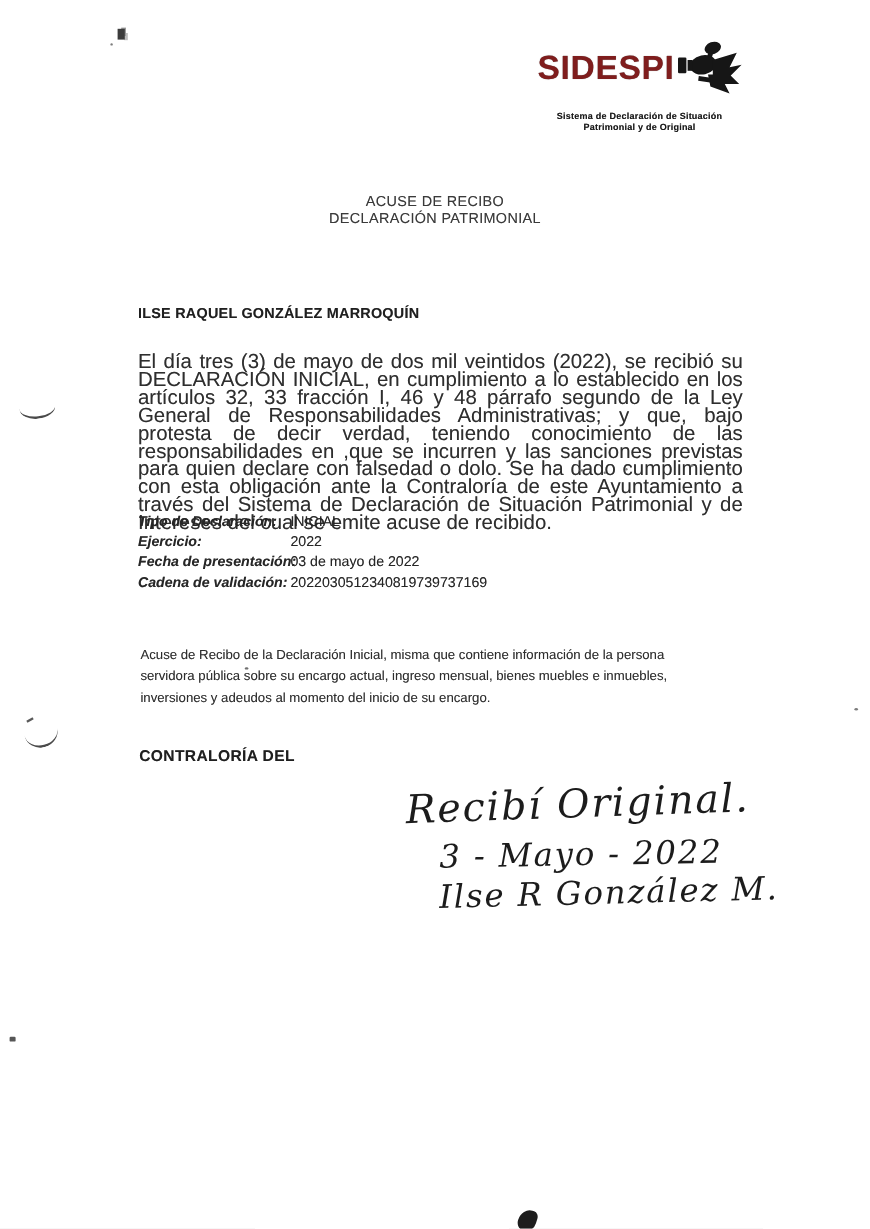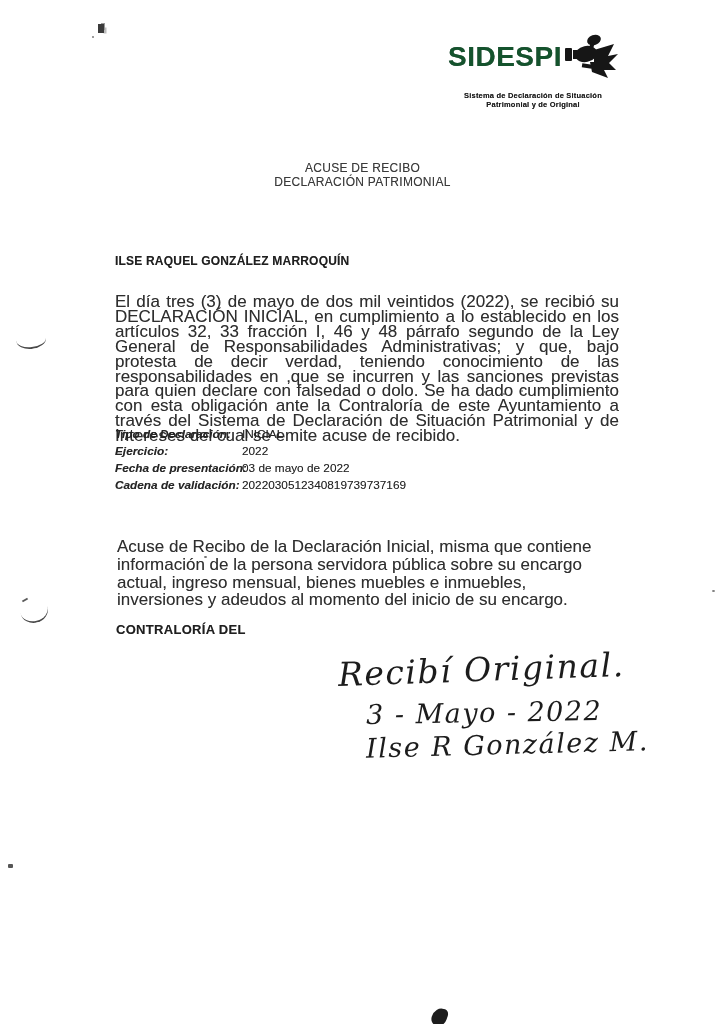--- a/index.html
+++ b/index.html
@@ -25,21 +25,21 @@
   }
   .logo-row {
     display: flex;
     align-items: flex-start;
     justify-content: flex-start;
   }
   .logo-word {
     font-size: 28px;
     font-weight: bold;
     letter-spacing: 0.5px;
-    color: #14532d;
+    color: #7f1d1d;
     line-height: 30px;
     font-family: "Liberation Sans", sans-serif;
     text-shadow: 0 0 0.6px rgba(0,0,0,0.55);
   }
   .logo-bird {
     margin-left: 2px;
     margin-top: -8px;
   }
   .logo-tagline {
     margin-top: 1px;
@@ -106,21 +106,21 @@
   }
   .details .lbl { font-weight: bold; white-space: nowrap; font-style: italic; }
   .details .val { white-space: nowrap; }
 
   
   .summary-par {
     position: absolute;
     left: 117px;
     top: 538px;
     width: 482px;
-    font-size: 17px;
+    font-size: 11px;
     line-height: 17.8px;
     text-align: left;
     color: #2e2e2e;
     text-shadow: 0 0 0.4px rgba(0,0,0,0.3);
   }
 
   
   .office {
     position: absolute;
     left: 116px;

